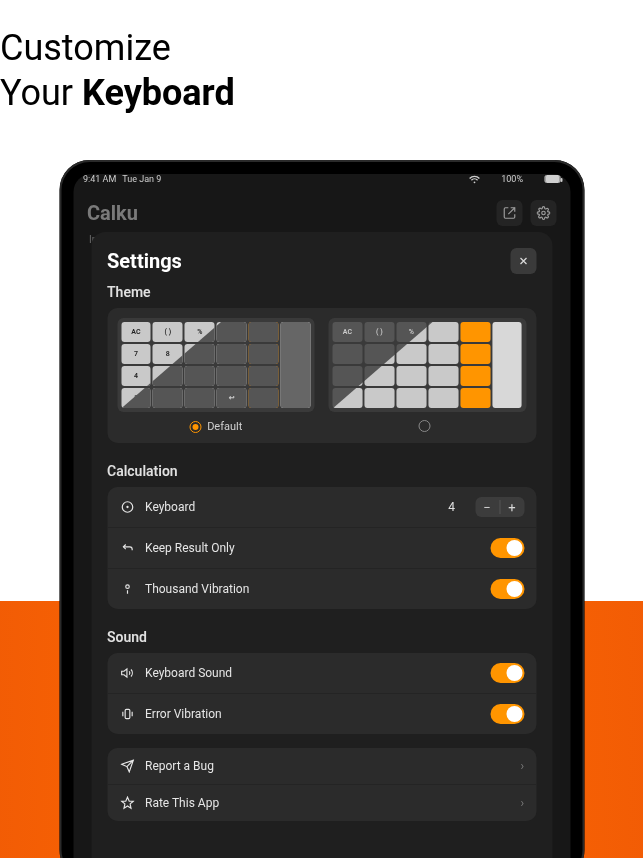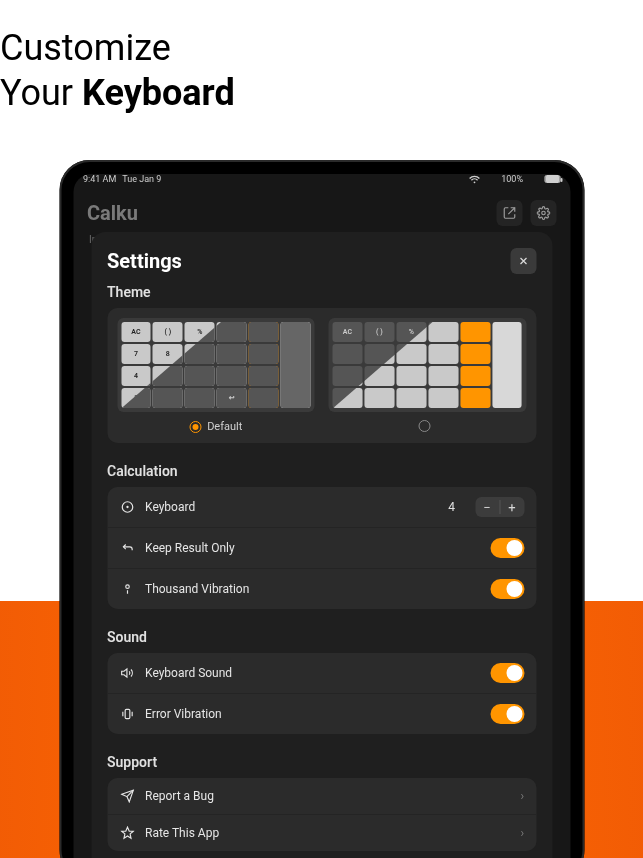--- a/index.html
+++ b/index.html
@@ -368,21 +368,20 @@
                 <path d="M4 8v8M20 8v8"></path>
               </svg>
             </span>
           <span>Error Vibration</span>
           <span class="spacer"></span>
           <div class="toggle"></div>
         </div>
       </div>
 
       <div class="gap"></div>
-      <div class="section-label">Support</div>
       <div class="group">
         <div class="row">
           <span class="ico">
               <svg width="14" height="14" viewBox="0 0 24 24" fill="none" stroke="currentColor" stroke-width="2">
                 <path d="M22 2L11 13"></path>
                 <path d="M22 2l-7 20-4-9-9-4 20-7z"></path>
               </svg>
             </span>
           <span>Report a Bug</span>
           <span class="spacer"></span>

